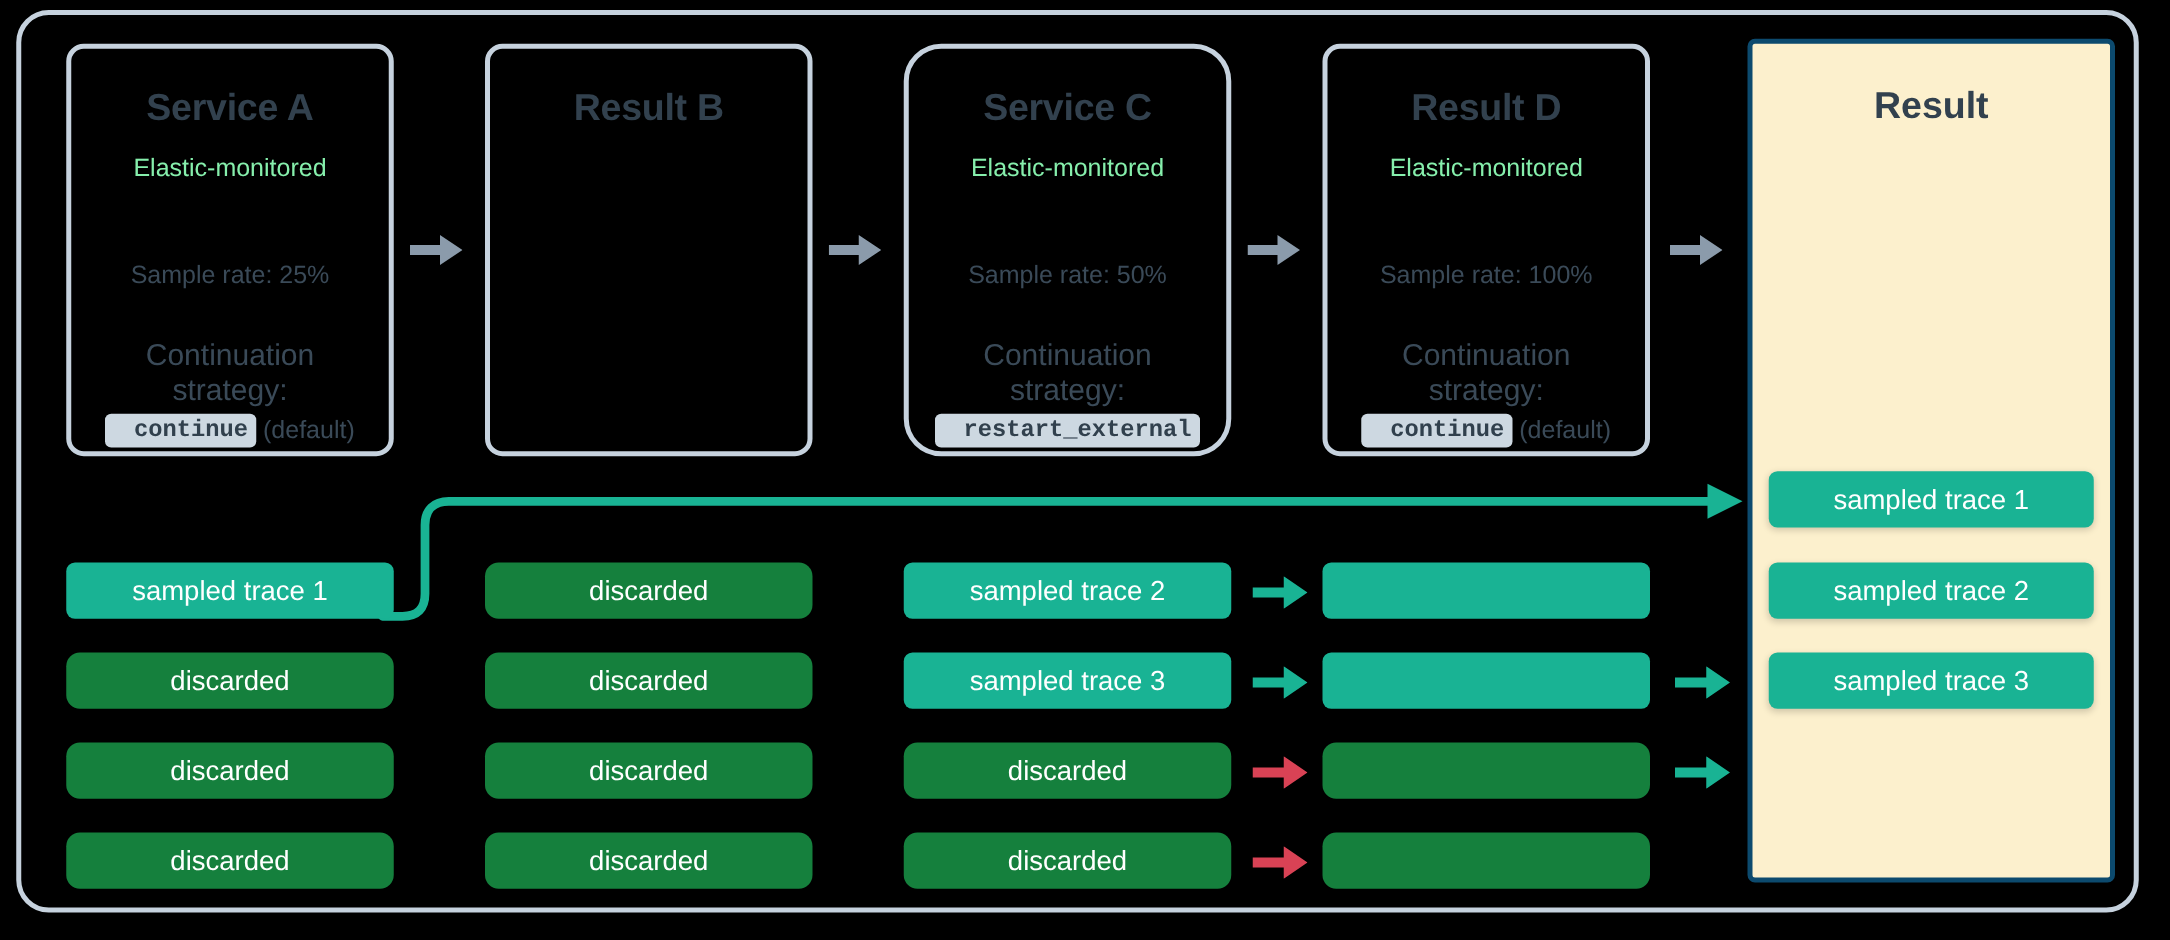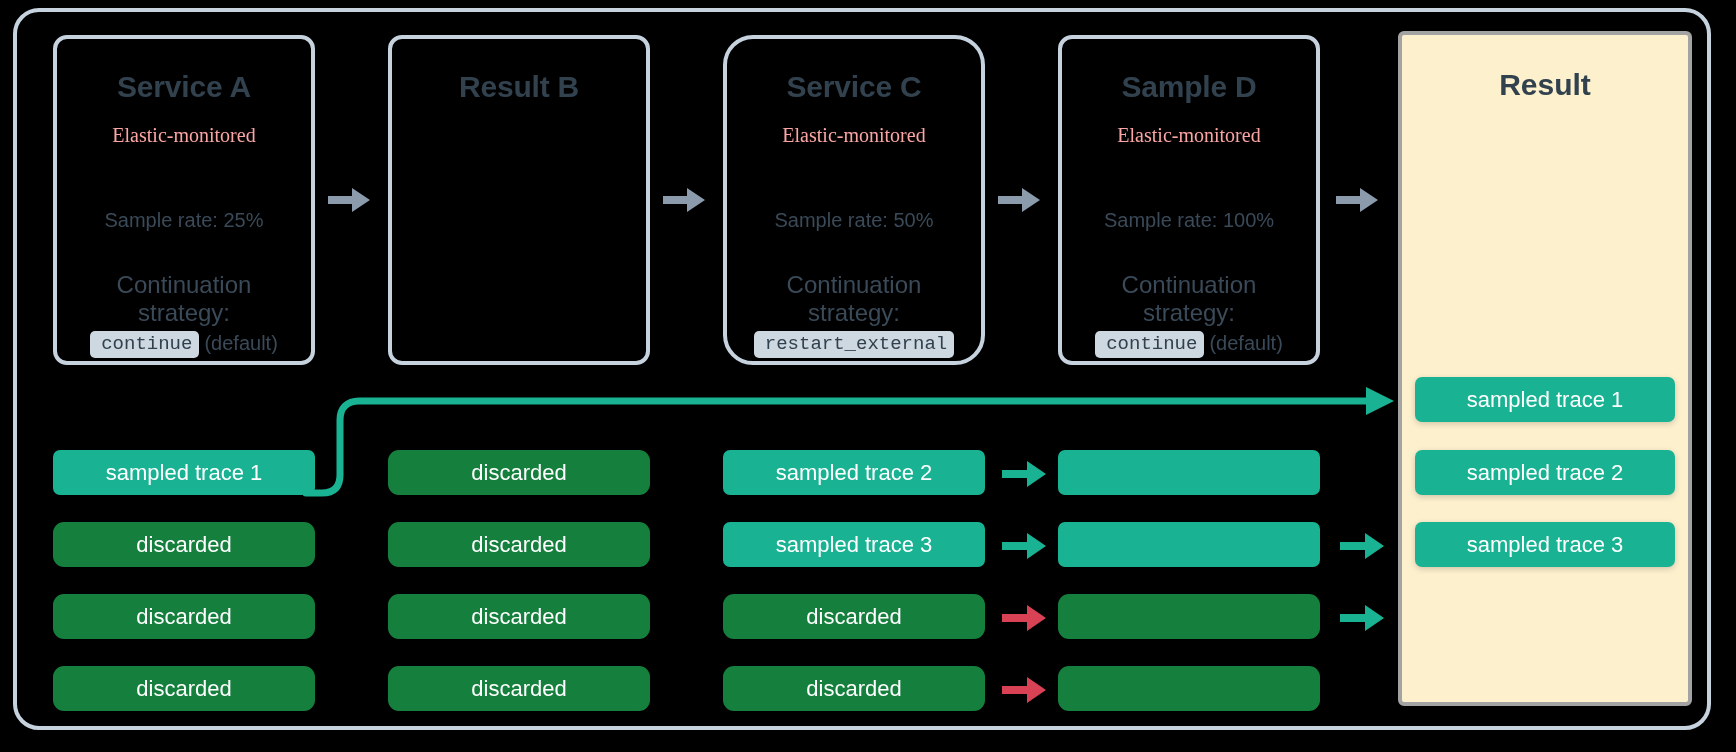--- a/index.html
+++ b/index.html
@@ -37,23 +37,22 @@
     color:#31404d;
   }
   .svc-title{
     font-size:30px;font-weight:bold;
     color:#32414e;
     margin-top:31px;
     letter-spacing:-0.2px;
   }
   .svc-sub{
     font-size:20px;
-    color:#fca5a5;
+    color:#86efac;
     margin-top:20px;
-    font-family:Liberation Serif, serif;
   }
   .svc-rate{
     font-size:20px;
     color:#3a4a58;
     margin-top:62px;
   }
   .svc-cont{
     font-size:24px;
     color:#3a4a58;
     margin-top:39px;
@@ -65,22 +64,23 @@
     color:#3a4a58;
     white-space:nowrap;
   }
   code.chip{
     display:inline-block;
     background:#cdd8e1;
     color:#31404d;
     font-family:"Liberation Mono", monospace;
     font-size:19px;
     border-radius:5px;
-    padding:2px 7px 3px 11px;
+    padding:2px 7px 3px 23px;
     vertical-align:middle;
+    font-weight:bold;
   }
   .muted-default{
     color:#3a4a58;
     font-size:20px;
     margin-left:5px;
   }
 
   
   .top-arrow{
     position:absolute;
@@ -88,21 +88,21 @@
     width:42px;height:24px;
   }
   .top-arrow svg{display:block;}
 
   
   #result-panel{
     position:absolute;
     left:1398px;top:31px;
     width:294px;height:675px;
     background:#fcf0cd;
-    border:4px solid #a3a3a3;
+    border:4px solid #0c4a6e;
     border-radius:6px;
     box-sizing:border-box;
   }
   #result-title{
     text-align:center;
     font-size:30px;font-weight:bold;
     color:#32414e;
     margin-top:33px;
   }
 
@@ -168,21 +168,21 @@
     <div class="svc-cont">
       <div>Continuation</div>
       <div>strategy:</div>
     </div>
     <div class="svc-strategy-line">
       <code class="chip">restart_external</code>
     </div>
   </div>
 
   <div class="service-card" style="left:1058px;">
-    <div class="svc-title">Sample D</div>
+    <div class="svc-title">Result D</div>
     <div class="svc-sub">Elastic-monitored</div>
     <div class="svc-rate">Sample rate: 100%</div>
     <div class="svc-cont">
       <div>Continuation</div>
       <div>strategy:</div>
     </div>
     <div class="svc-strategy-line">
       <code class="chip">continue</code><span class="muted-default">(default)</span>
     </div>
   </div>

